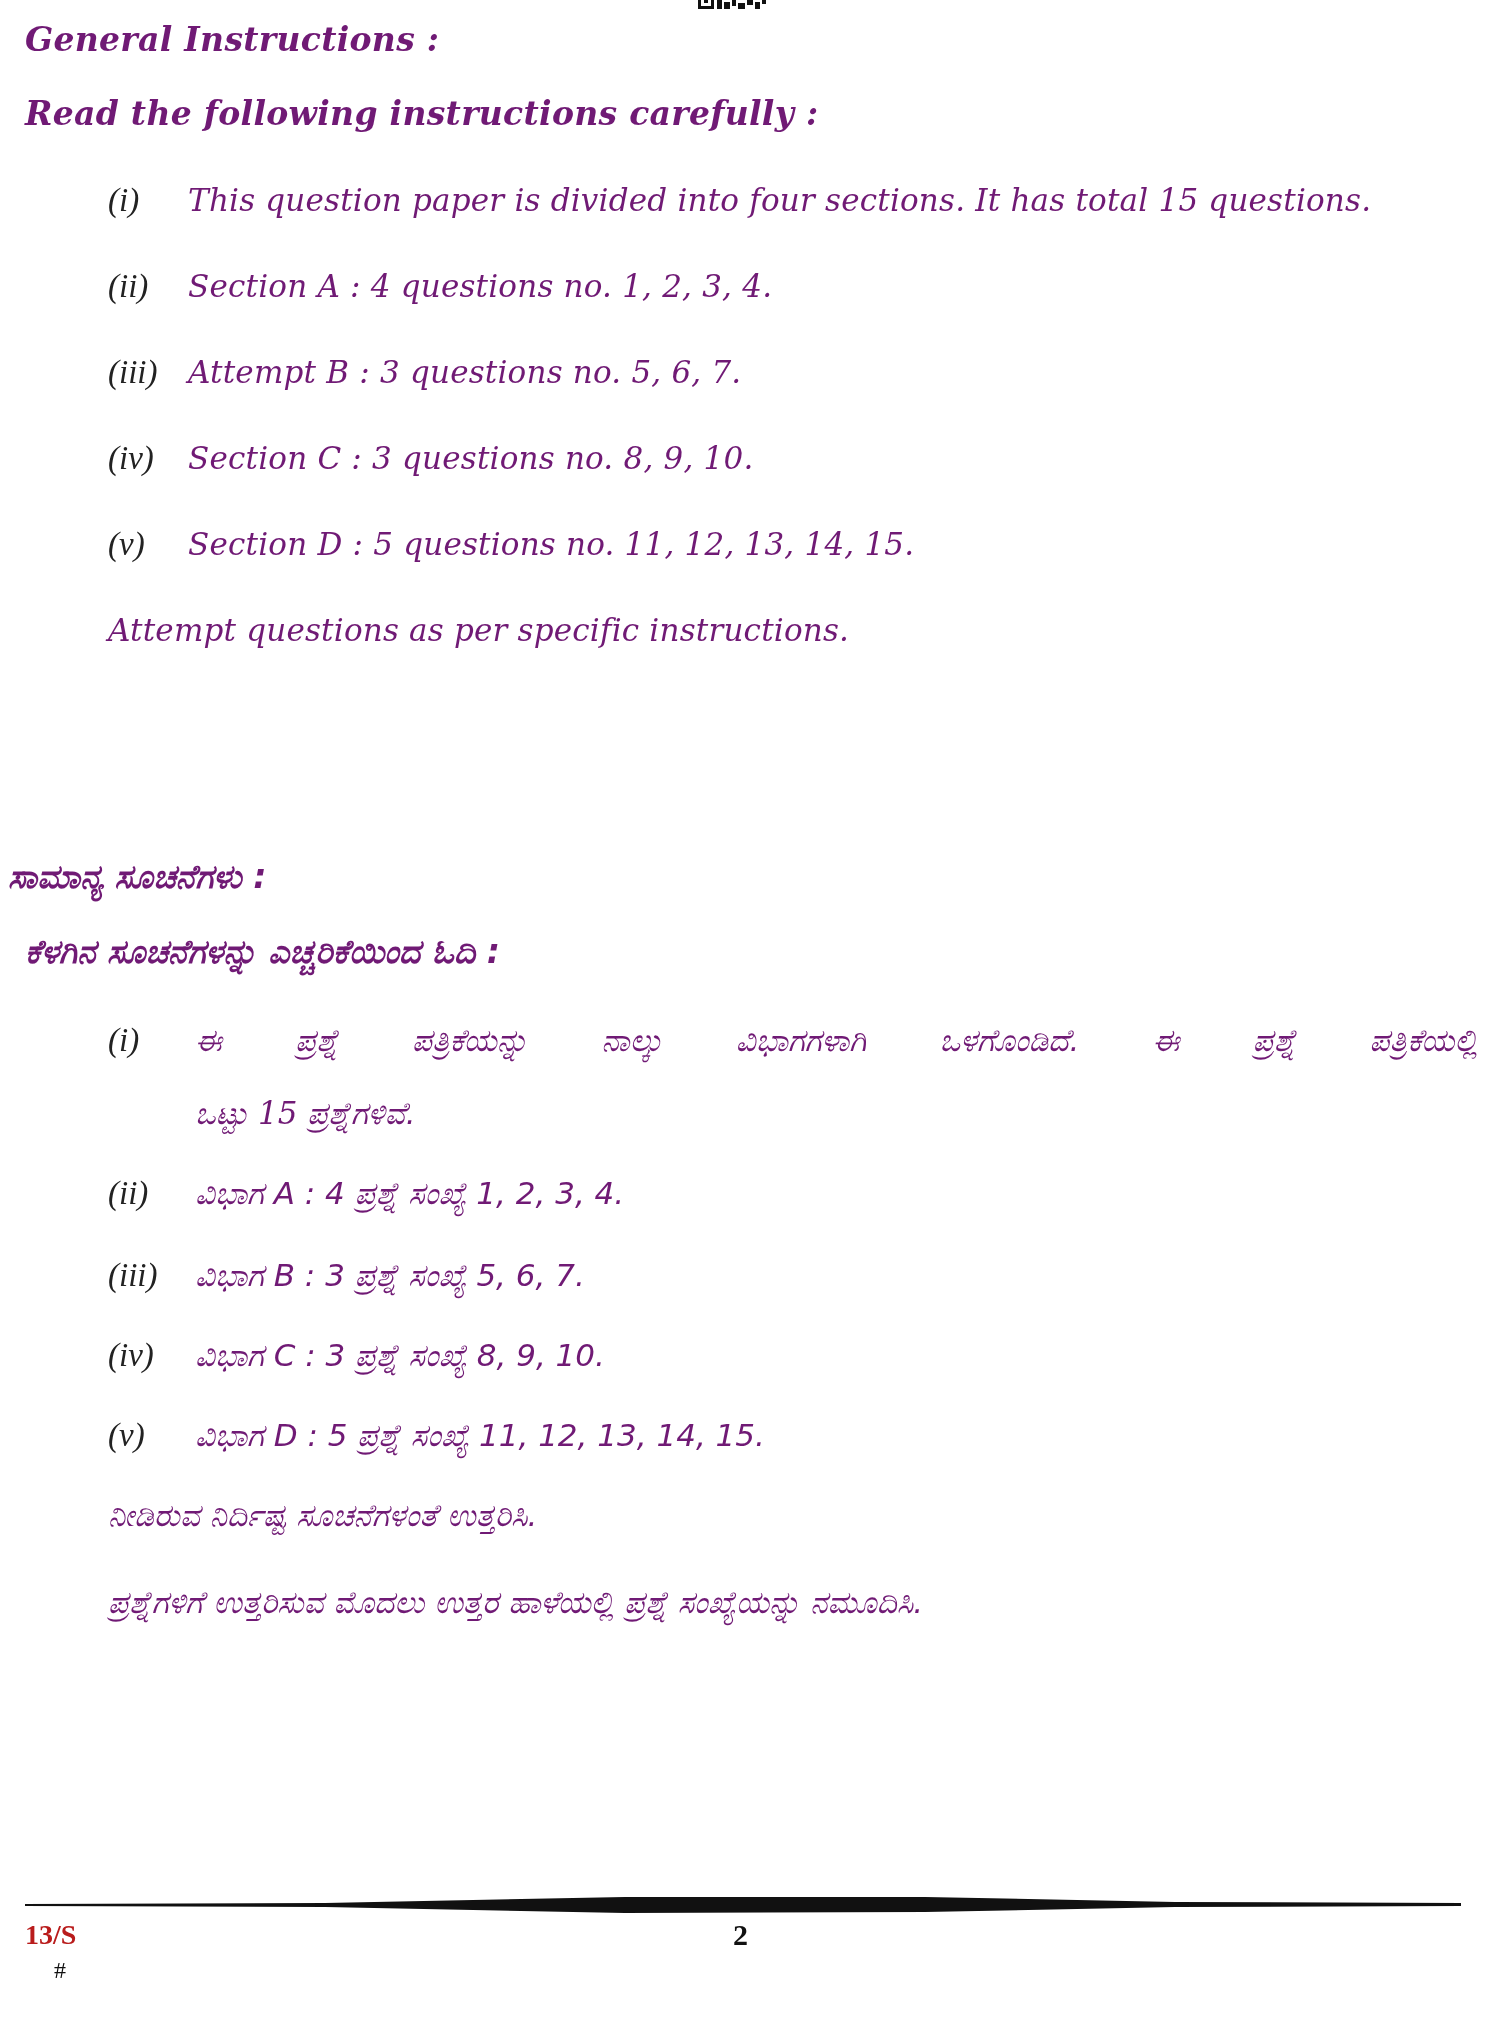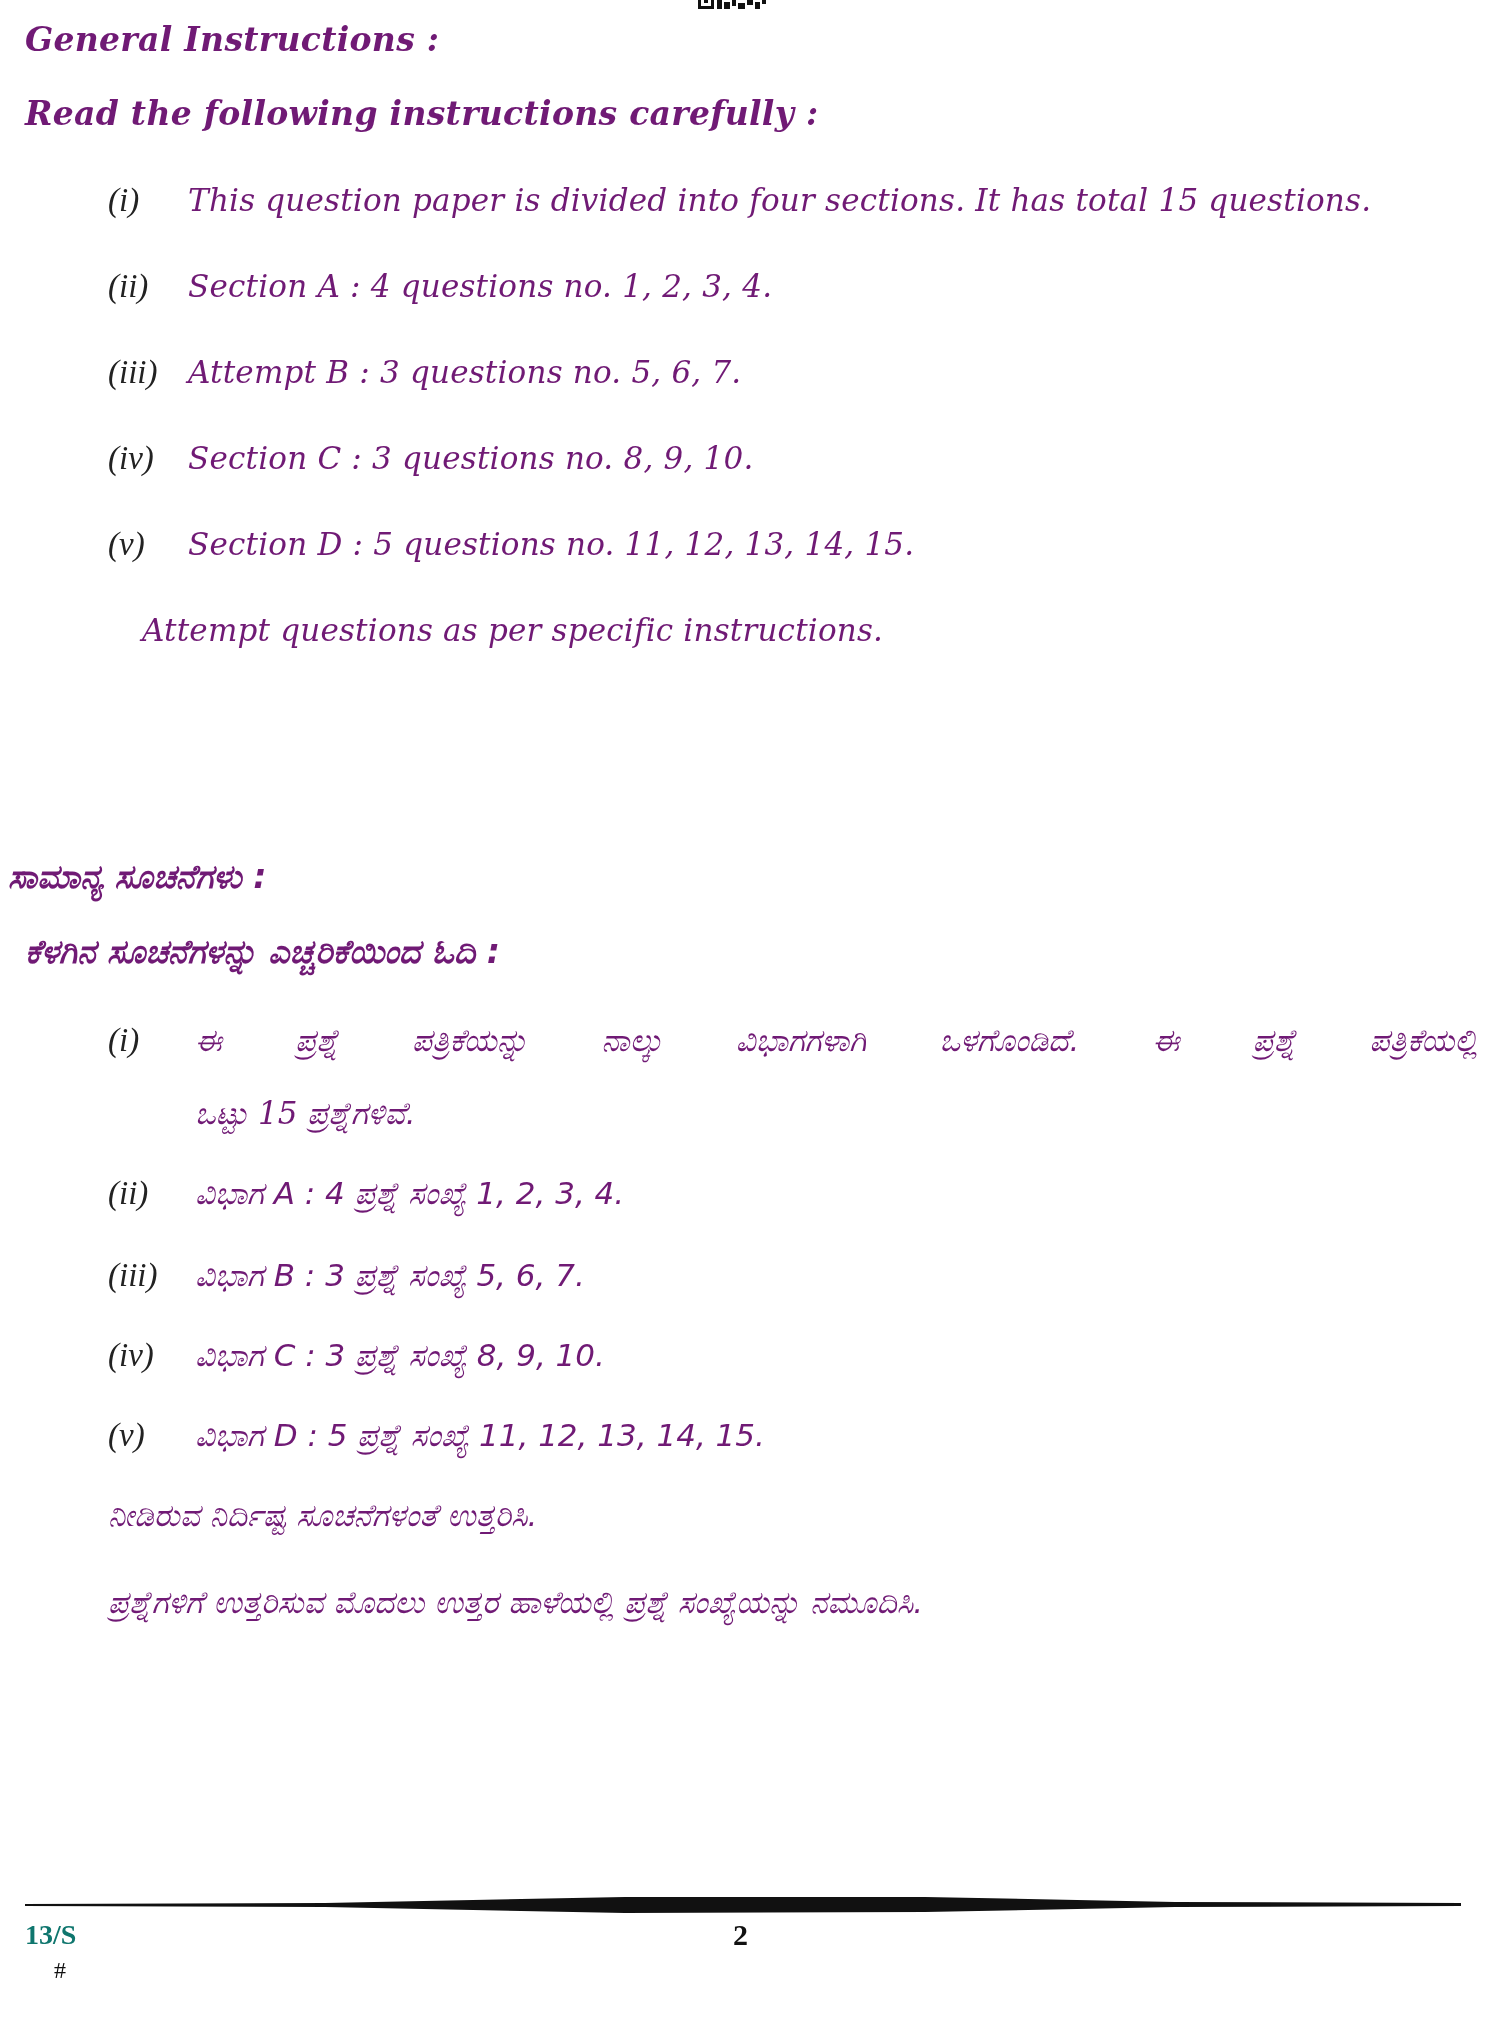--- a/index.html
+++ b/index.html
@@ -14,21 +14,21 @@
   .kn { font-family: "DejaVu Sans", "Liberation Sans", sans-serif; font-style: italic; font-size: 31px; }
   .kn-head { font-weight: bold; font-size: 33px; }
   .kn-justify { width: 1283px; text-align: justify; text-align-last: justify; white-space: normal; }
 
   .qr { position: absolute; left: 698px; top: 0; width: 70px; height: 10px; }
   .qr .sq { position: absolute; left: 0; top: 0; width: 16px; height: 9px; border: 3px solid #111; border-top: none; box-sizing: border-box; }
   .qr .sq::after { content: ""; position: absolute; left: 3px; top: 0; width: 4px; height: 3px; background: #111; }
   .qr .px { position: absolute; background: #111; }
 
   .rule { position: absolute; left: 25px; top: 1896px; width: 1436px; height: 18px; }
-  .footer-code { position: absolute; left: 25px; top: 1918px; font-family: "Liberation Serif", "DejaVu Serif", serif; font-weight: bold; font-size: 28px; line-height: 34px; color: #0f766e; }
+  .footer-code { position: absolute; left: 25px; top: 1918px; font-family: "Liberation Serif", "DejaVu Serif", serif; font-weight: bold; font-size: 28px; line-height: 34px; color: #b91c1c; }
   .footer-hash { position: absolute; left: 54px; top: 1956px; font-family: "Liberation Serif", "DejaVu Serif", serif; font-size: 24px; line-height: 28px; color: #111; }
   .page-num { position: absolute; left: 733px; top: 1918px; font-family: "Liberation Serif", "DejaVu Serif", serif; font-weight: bold; font-size: 30px; line-height: 34px; color: #111; }
 </style>
 </head>
 <body>
 
 <div class="page">
 
   <div class="qr">
     <div class="sq"></div>
@@ -64,21 +64,21 @@
       <span class="num" style="left:108px;top:438px;">(iv)</span>
       <span class="line txt" style="left:188px;top:438px;"><span class="b">Section C :</span><span> 3 questions no. 8, 9, 10.</span></span>
     </div>
 
     <div>
       <span class="num" style="left:108px;top:524px;">(v)</span>
       <span class="line txt" style="left:188px;top:524px;"><span class="b">Section D :</span><span> 5 questions no. 11, 12, 13, 14, 15.</span></span>
     </div>
   </div>
 
-  <div class="line txt" style="left:108px;top:610px;margin-left:34px;">Attempt questions as per specific instructions.</div>
+  <div class="line txt" style="left:108px;top:610px;">Attempt questions as per specific instructions.</div>
 
   <div class="line kn kn-head" style="left:8px;top:857px;">ಸಾಮಾನ್ಯ ಸೂಚನೆಗಳು :</div>
   <div class="line kn kn-head" style="left:25px;top:932px;">ಕೆಳಗಿನ ಸೂಚನೆಗಳನ್ನು ಎಚ್ಚರಿಕೆಯಿಂದ ಓದಿ :</div>
 
   <div>
     <div>
       <span class="num" style="left:108px;top:1020px;">(i)</span>
       <span class="line kn kn-justify" style="left:195px;top:1020px;">ಈ ಪ್ರಶ್ನೆ ಪತ್ರಿಕೆಯನ್ನು ನಾಲ್ಕು ವಿಭಾಗಗಳಾಗಿ ಒಳಗೊಂಡಿದೆ. ಈ ಪ್ರಶ್ನೆ ಪತ್ರಿಕೆಯಲ್ಲಿ</span>
       <span class="line kn" style="left:195px;top:1093px;"><span>ಒಟ್ಟು </span><span class="b" style="font-family:'DejaVu Serif','Liberation Serif',serif;">15</span><span> ಪ್ರಶ್ನೆಗಳಿವೆ.</span></span>
     </div>

